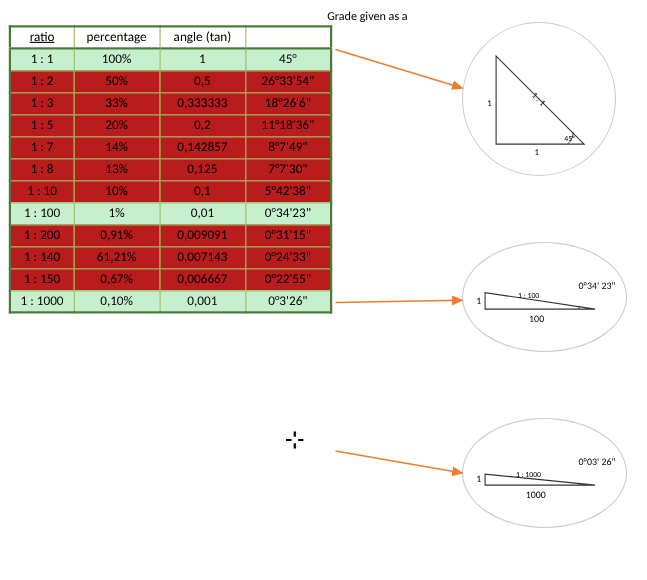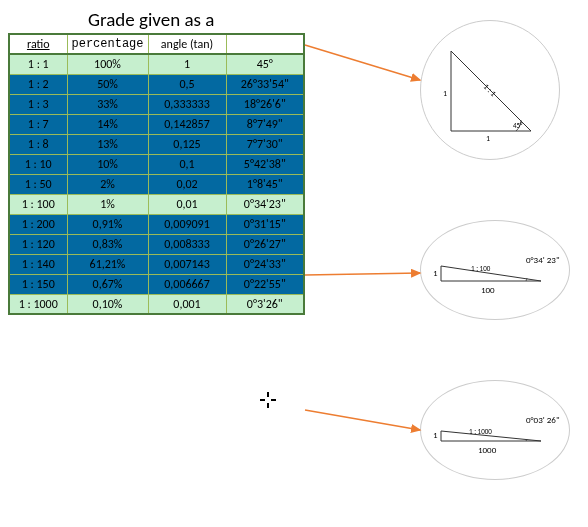--- a/index.html
+++ b/index.html
@@ -9,45 +9,46 @@
     font-family: Calibri, Arial, sans-serif;
     font-size: 12px;
     width: 588px;
     height: 527px;
     overflow: hidden;
     position: relative;
     background: #fff;
   }
   .title {
     margin-left: 80px;
-    font-size: 19px;
+    font-size: 11px;
     margin-bottom: 2px;
+    text-align: center;
   }
   table {
     border-collapse: collapse;
     border: 2px solid #4a7a3a;
   }
   th, td {
     border: 1px solid #9bbb59;
     padding: 2px 4px;
     text-align: center;
     font-size: 12px;
     height: 20px;
   }
   th {
     background: #fff;
     font-weight: normal;
     border-bottom: 2px solid #4a7a3a;
   }
   th.ratio { width: 58px; text-decoration: underline; }
-  th.pct { width: 78px; font-family: Liberation Mono, monospace; }
+  th.pct { width: 78px; }
   th.tan { width: 78px; }
   th.ang { width: 78px; }
   tr.green td { background: #c6efce; }
-  tr.yellow td { background: #0369a1; }
+  tr.yellow td { background: #b91c1c; }
   .diagram {
     position: absolute;
     border: 1px solid #ccc;
     border-radius: 50%;
     width: 140px;
     height: 140px;
     background: #fff;
   }
   #d1 { left: 420px; top: 20px; }
   #d2 { left: 420px; top: 220px; width: 150px; height: 100px; border-radius: 50%/50%; }
@@ -89,60 +90,54 @@
         <td>0,5</td>
         <td>26°33'54"</td>
       </tr>
       <tr class="yellow">
         <td>1 : 3</td>
         <td>33%</td>
         <td>0,333333</td>
         <td>18°26'6"</td>
       </tr>
       <tr class="yellow">
+        <td>1 : 5</td>
+        <td>20%</td>
+        <td>0,2</td>
+        <td>11°18'36"</td>
+      </tr>
+      <tr class="yellow">
         <td>1 : 7</td>
         <td>14%</td>
         <td>0,142857</td>
         <td>8°7'49"</td>
       </tr>
       <tr class="yellow">
         <td>1 : 8</td>
         <td>13%</td>
         <td>0,125</td>
         <td>7°7'30"</td>
       </tr>
       <tr class="yellow">
         <td>1 : 10</td>
         <td>10%</td>
         <td>0,1</td>
         <td>5°42'38"</td>
-      </tr>
-      <tr class="yellow">
-        <td>1 : 50</td>
-        <td>2%</td>
-        <td>0,02</td>
-        <td>1°8'45"</td>
       </tr>
       <tr class="green">
         <td>1 : 100</td>
         <td>1%</td>
         <td>0,01</td>
         <td>0°34'23"</td>
       </tr>
       <tr class="yellow">
         <td>1 : 200</td>
         <td>0,91%</td>
         <td>0,009091</td>
         <td>0°31'15"</td>
-      </tr>
-      <tr class="yellow">
-        <td>1 : 120</td>
-        <td>0,83%</td>
-        <td>0,008333</td>
-        <td>0°26'27"</td>
       </tr>
       <tr class="yellow">
         <td>1 : 140</td>
         <td>61,21%</td>
         <td>0,007143</td>
         <td>0°24'33"</td>
       </tr>
       <tr class="yellow">
         <td>1 : 150</td>
         <td>0,67%</td>

